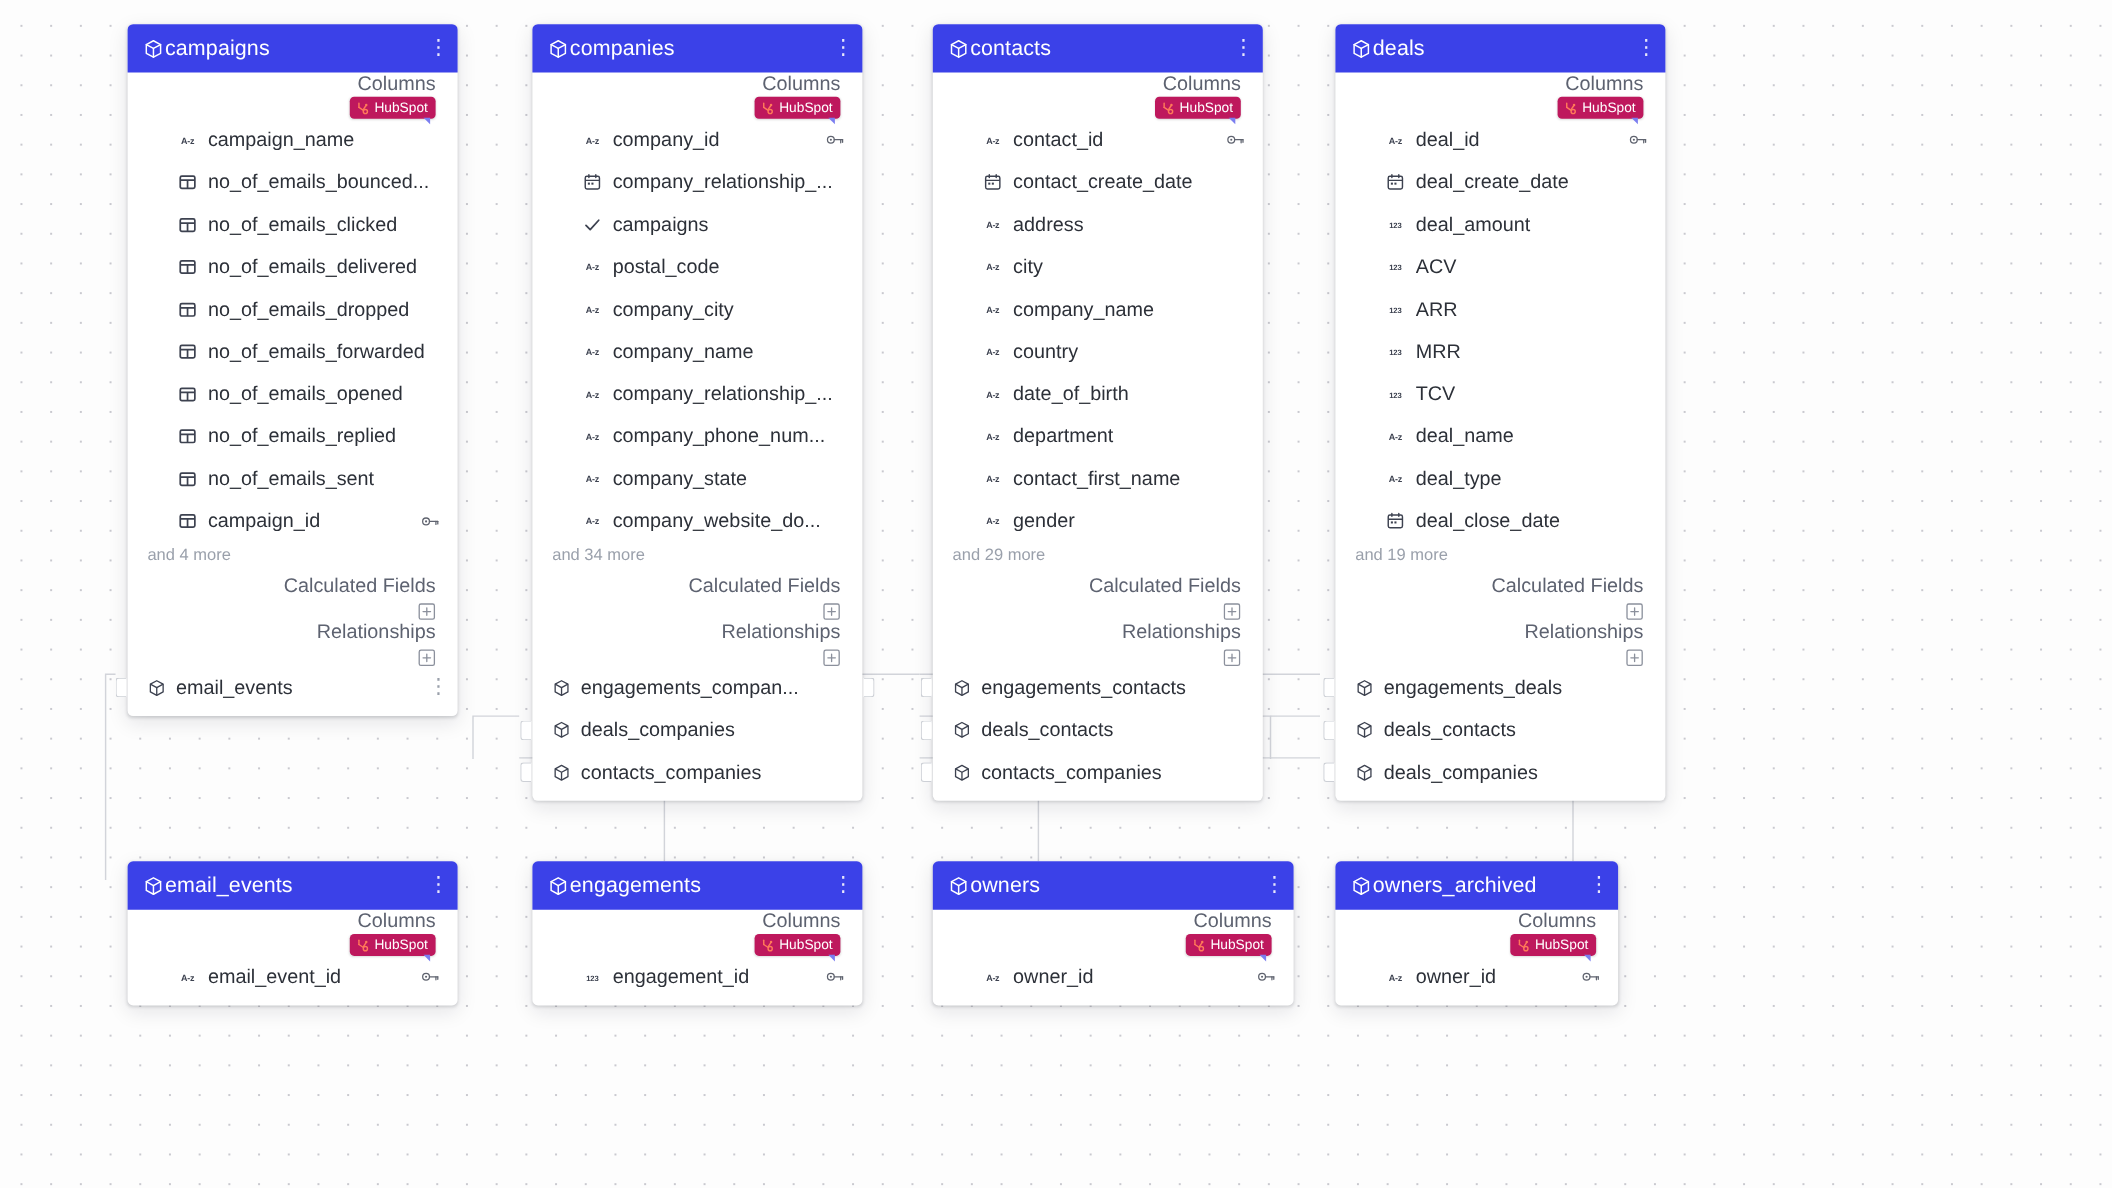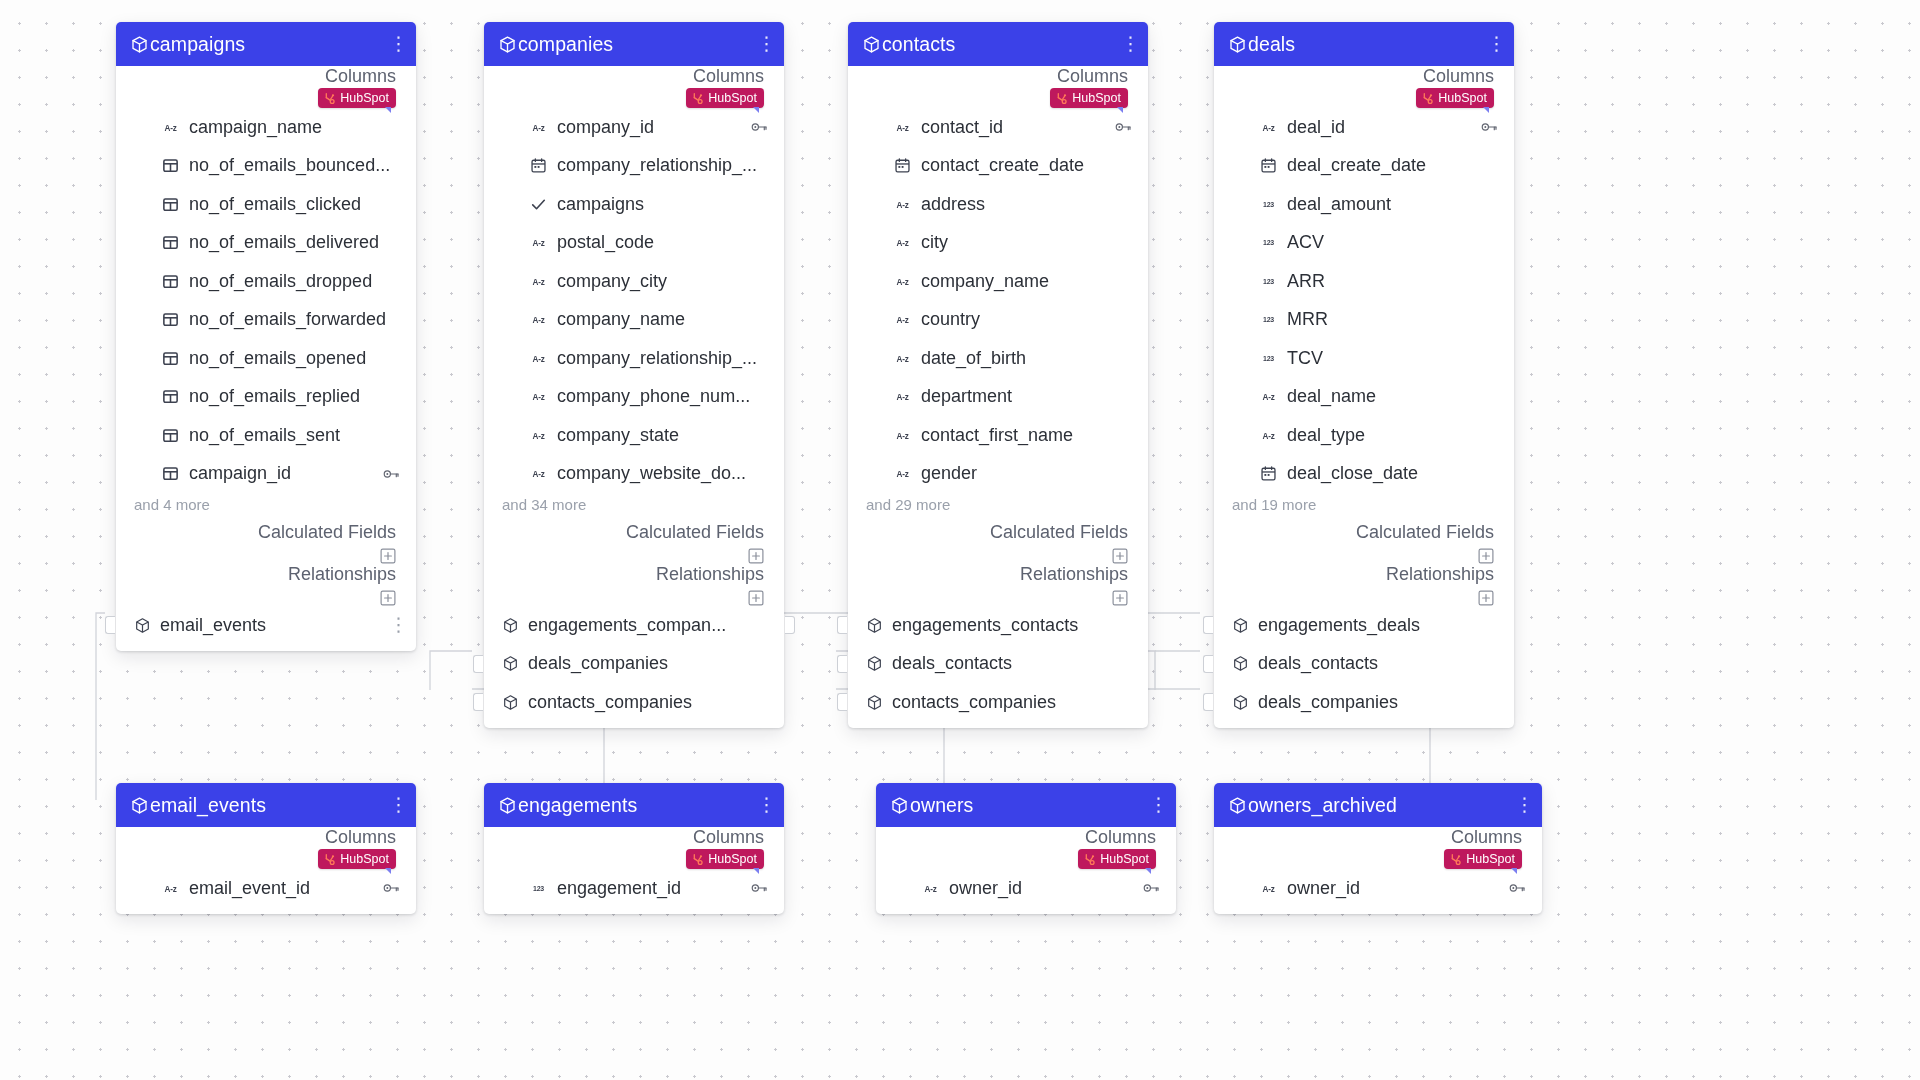--- a/index.html
+++ b/index.html
@@ -861,21 +861,21 @@
                 <path d="M17.2 8 V11.6" fill="none" stroke="#3d4250" stroke-width="1.5" stroke-linecap="round"></path>
                 <path d="M19.4 8 V11.0" fill="none" stroke="#3d4250" stroke-width="1.5" stroke-linecap="round"></path>
               </svg>
             </div>
           </div>
 
       <div class="rel-list"></div>
     </div>
   </div>
 
-  <div class="card" style="left: 876px; top: 783px; width: 300px;">
+  <div class="card" style="left: 848px; top: 783px; width: 328px;">
     <div class="card-head">
       <svg class="cube" viewBox="0 0 24 24" fill="none" stroke="#ffffff" stroke-width="1.7" stroke-linejoin="round" stroke-linecap="round">
         <path d="M12 2.6 L20.2 7 V17 L12 21.4 L3.8 17 V7 Z"></path>
         <path d="M3.8 7 L12 11.4 L20.2 7"></path>
         <path d="M12 11.4 V21.4"></path>
       </svg>
       <span class="title">owners</span>
       <span class="kebab">⋮</span>
     </div>
 
@@ -908,21 +908,21 @@
                 <path d="M17.2 8 V11.6" fill="none" stroke="#3d4250" stroke-width="1.5" stroke-linecap="round"></path>
                 <path d="M19.4 8 V11.0" fill="none" stroke="#3d4250" stroke-width="1.5" stroke-linecap="round"></path>
               </svg>
             </div>
           </div>
 
       <div class="rel-list"></div>
     </div>
   </div>
 
-  <div class="card" style="left: 1214px; top: 783px; width: 328px;">
+  <div class="card" style="left: 1214px; top: 783px; width: 257px;">
     <div class="card-head">
       <svg class="cube" viewBox="0 0 24 24" fill="none" stroke="#ffffff" stroke-width="1.7" stroke-linejoin="round" stroke-linecap="round">
         <path d="M12 2.6 L20.2 7 V17 L12 21.4 L3.8 17 V7 Z"></path>
         <path d="M3.8 7 L12 11.4 L20.2 7"></path>
         <path d="M12 11.4 V21.4"></path>
       </svg>
       <span class="title">owners_archived</span>
       <span class="kebab">⋮</span>
     </div>
 

